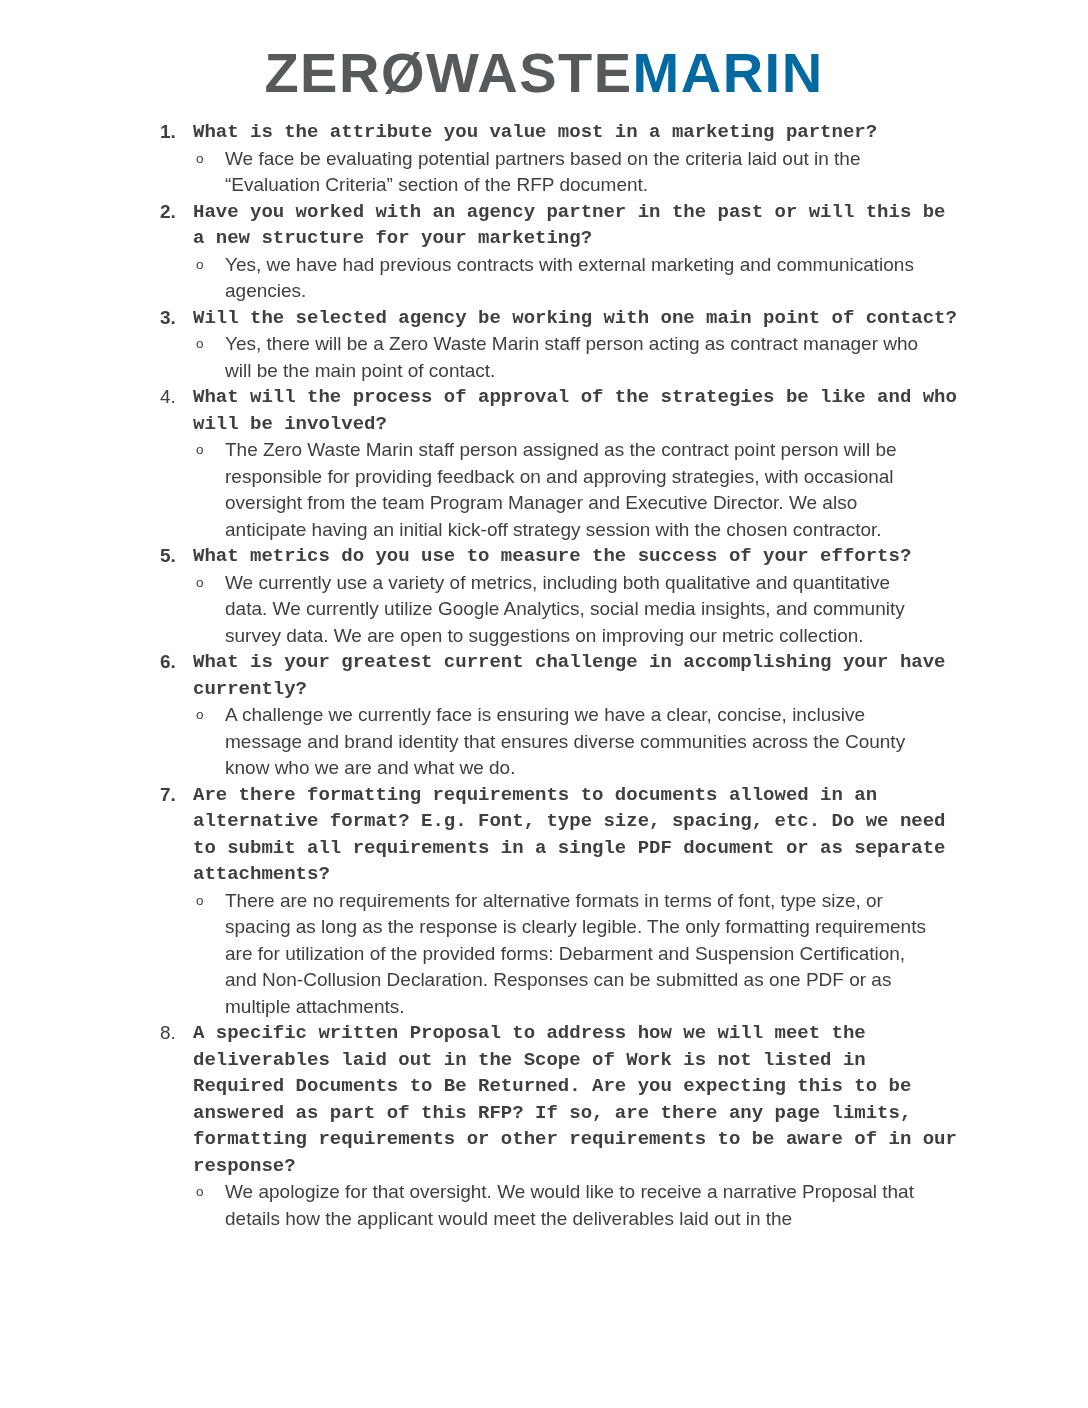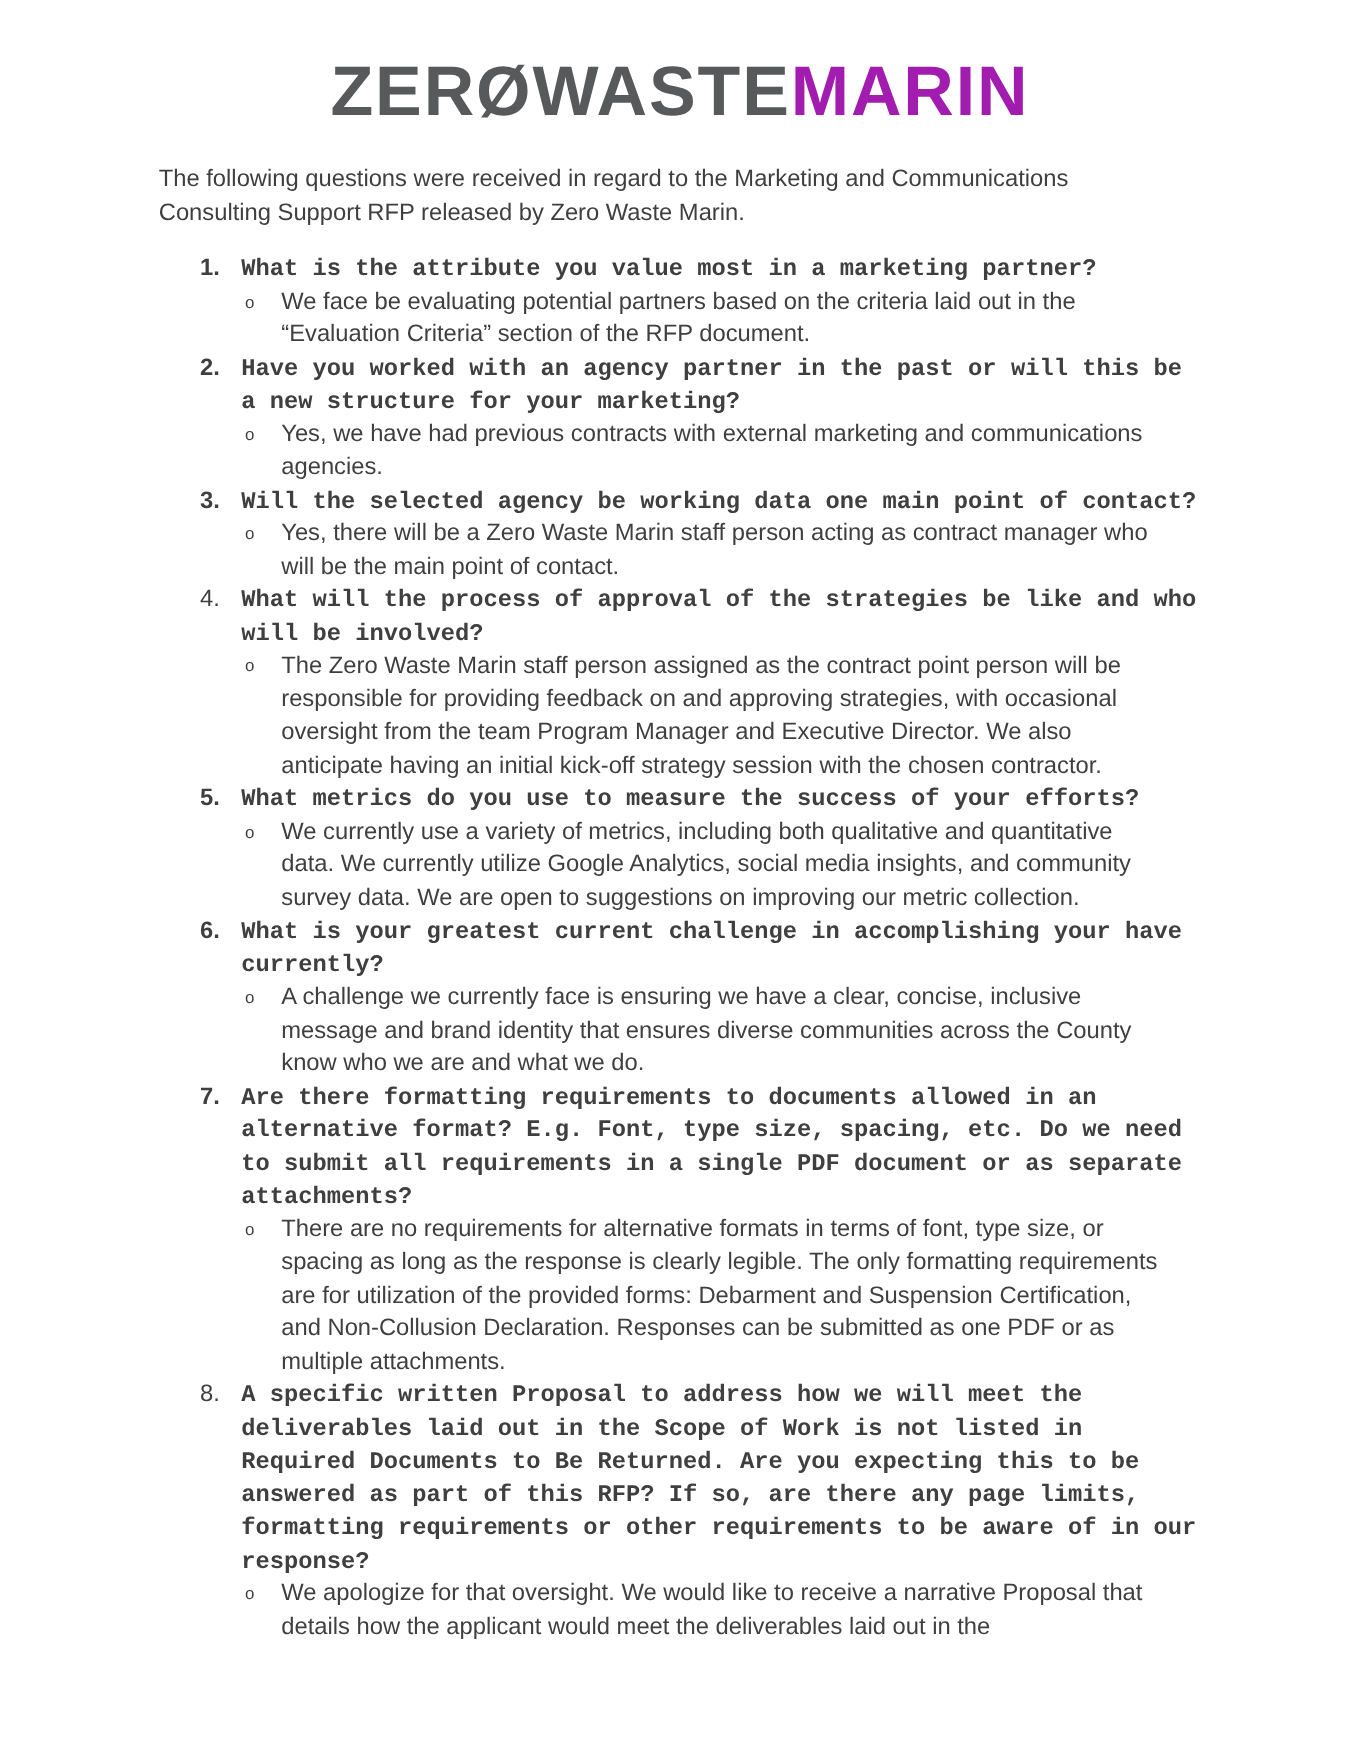--- a/index.html
+++ b/index.html
@@ -59,24 +59,23 @@
     flex: 1;
     max-width: 706px;
   }
 </style>
 </head>
 <body>
 
 <div class="page">
 
   <div class="logo">
-    <span style="color: rgb(88, 89, 91); margin-top: 17px;">ZERØWASTE</span><span style="color: #a21caf;">MARIN</span>
+    <span style="color: rgb(88, 89, 91); margin-top: 17px;">ZERØWASTE</span><span style="color: #0369a1;">MARIN</span>
   </div>
 
-  <p class="intro">The following questions were received in regard to the Marketing and Communications Consulting Support RFP released by Zero Waste Marin.</p>
 
   <div class="qa-list">
   <div class="qa-item">
     <div class="qa-question-row">
       <span class="qa-number">1.</span>
       <span class="qa-question">What is the attribute you value most in a marketing partner?</span>
     </div>
     <div class="qa-answer-row">
       <span class="answer-bullet">o</span>
       <span class="qa-answer">We face be evaluating potential partners based on the criteria laid out in the “Evaluation Criteria” section of the RFP document.</span>
@@ -90,21 +89,21 @@
     </div>
     <div class="qa-answer-row">
       <span class="answer-bullet">o</span>
       <span class="qa-answer">Yes, we have had previous contracts with external marketing and communications agencies.</span>
     </div>
   </div>
 
   <div class="qa-item">
     <div class="qa-question-row">
       <span class="qa-number">3.</span>
-      <span class="qa-question">Will the selected agency be working data one main point of contact?</span>
+      <span class="qa-question">Will the selected agency be working with one main point of contact?</span>
     </div>
     <div class="qa-answer-row">
       <span class="answer-bullet">o</span>
       <span class="qa-answer">Yes, there will be a Zero Waste Marin staff person acting as contract manager who will be the main point of contact.</span>
     </div>
   </div>
 
   <div class="qa-item">
     <div class="qa-question-row">
       <span class="qa-number regular">4.</span>

